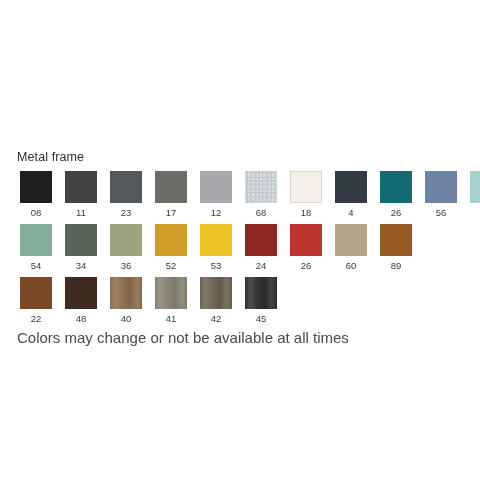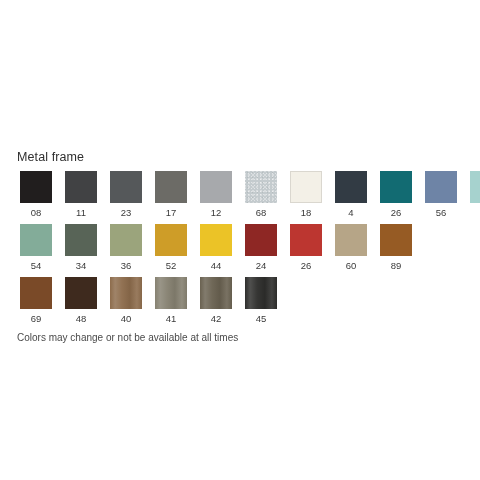--- a/index.html
+++ b/index.html
@@ -90,21 +90,21 @@
     margin-top: 4px;
     font-size: 9.5px;
     line-height: 11px;
     color: #3a3a3a;
     text-align: center;
   }
   #palette-footnote {
     position: absolute;
     left: 17px;
     top: 331px;
-    font-size: 10px;
+    font-size: 15px;
     line-height: 14px;
     color: #4a4a4a;
     white-space: nowrap;
     text-align: center;
   }
 </style>
 </head>
 <body>
 
 <div id="swatch-sheet">
@@ -169,21 +169,21 @@
       <div class="swatch-cell">
         <div class="swatch-chip" title="#9BA47C" style="background-color: rgb(155, 164, 124);"></div>
         <div class="swatch-code">36</div>
       </div>
       <div class="swatch-cell">
         <div class="swatch-chip" title="#CE9D28" style="background-color: rgb(206, 157, 40);"></div>
         <div class="swatch-code">52</div>
       </div>
       <div class="swatch-cell">
         <div class="swatch-chip" title="#EBC327" style="background-color: rgb(235, 195, 39);"></div>
-        <div class="swatch-code">44</div>
+        <div class="swatch-code">53</div>
       </div>
       <div class="swatch-cell">
         <div class="swatch-chip" title="#8E2724" style="background-color: rgb(142, 39, 36);"></div>
         <div class="swatch-code">24</div>
       </div>
       <div class="swatch-cell">
         <div class="swatch-chip" title="#BC3630" style="background-color: rgb(188, 54, 48);"></div>
         <div class="swatch-code">26</div>
       </div>
       <div class="swatch-cell">
@@ -191,21 +191,21 @@
         <div class="swatch-code">60</div>
       </div>
       <div class="swatch-cell">
         <div class="swatch-chip" title="#965B24" style="background-color: rgb(150, 91, 36);"></div>
         <div class="swatch-code">89</div>
       </div>
     </div>
   <div class="swatch-row" id="swatch-row-3">
       <div class="swatch-cell">
         <div class="swatch-chip" title="#7A4A28" style="background-color: rgb(122, 74, 40);"></div>
-        <div class="swatch-code">69</div>
+        <div class="swatch-code">22</div>
       </div>
       <div class="swatch-cell">
         <div class="swatch-chip" title="#3E2A1E" style="background-color: rgb(62, 42, 30);"></div>
         <div class="swatch-code">48</div>
       </div>
       <div class="swatch-cell">
         <div class="swatch-chip brushed" title="#8D6C4C" style="background-color: rgb(141, 108, 76);"></div>
         <div class="swatch-code">40</div>
       </div>
       <div class="swatch-cell">

